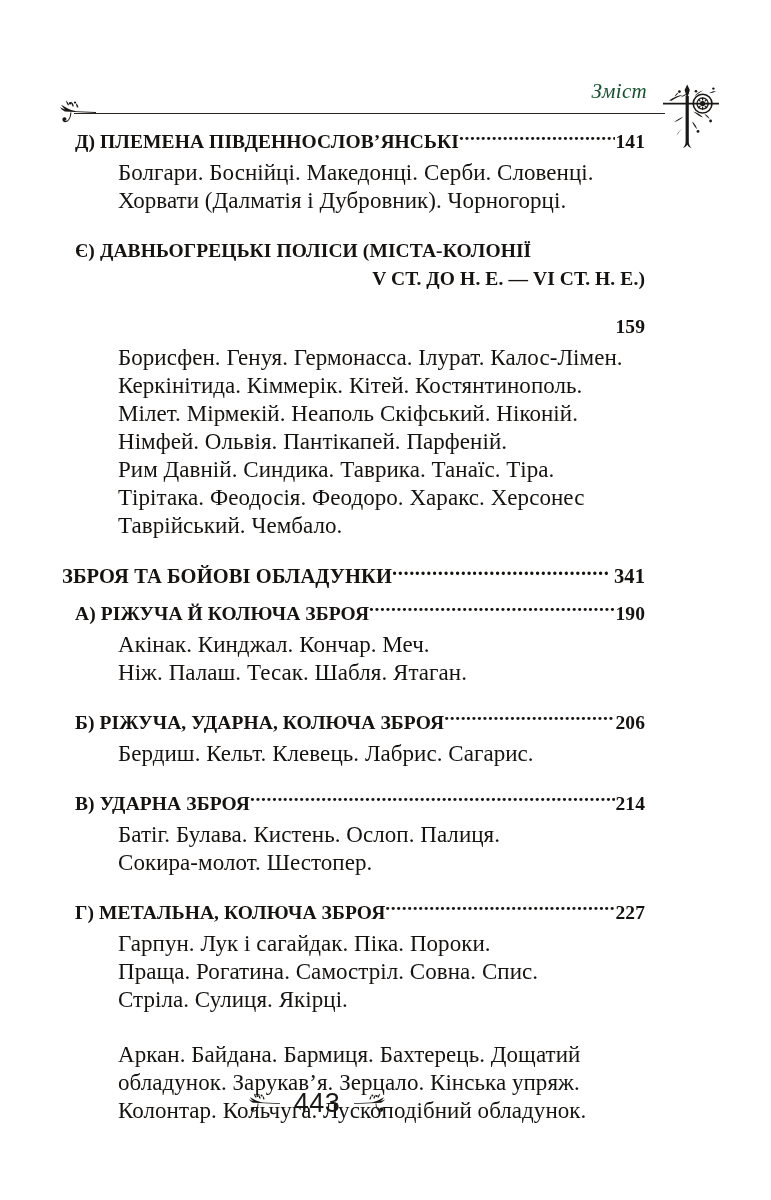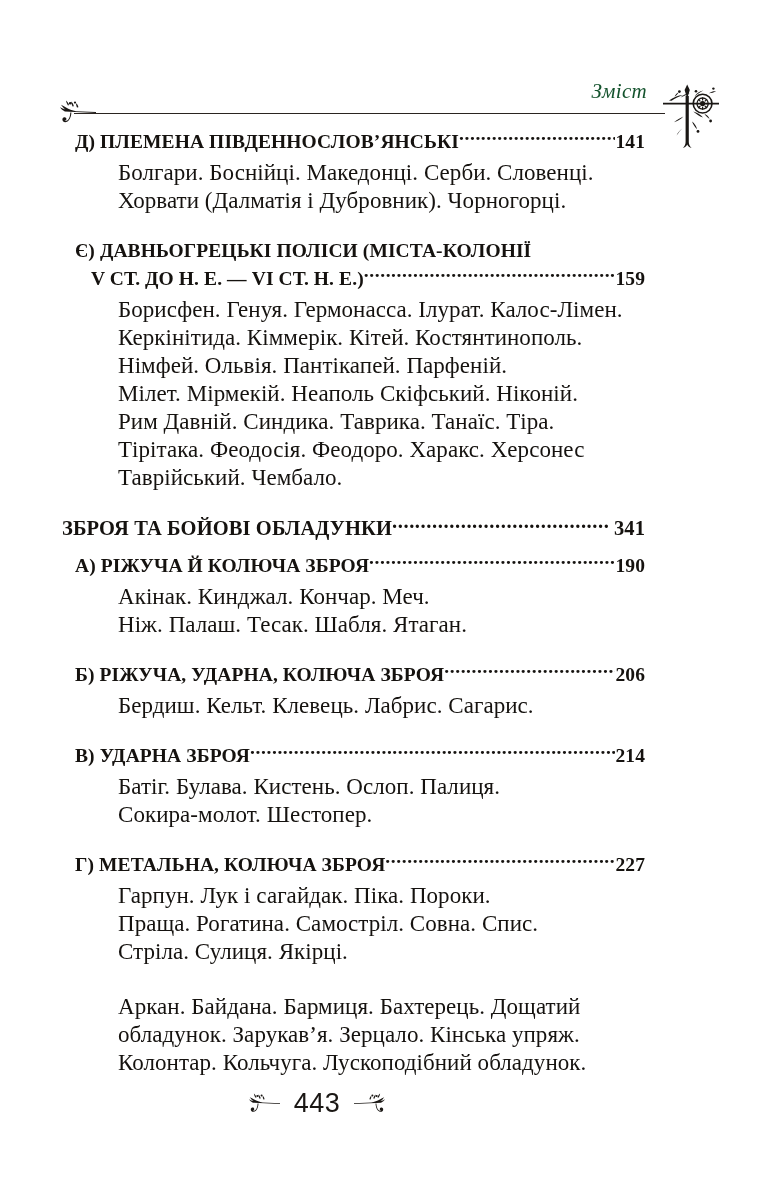--- a/index.html
+++ b/index.html
@@ -236,30 +236,30 @@
         <div>Хорвати (Далматія і Дубровник). Чорногорці.</div>
       </div>
     </div>
 
     <div class="gap-lg"></div>
 
     <div class="entry lvl1">
       <div class="head-line head-line-first" style="margin-left:13px;">
         <span class="head-label">Є) ДАВНЬОГРЕЦЬКІ ПОЛІСИ (МІСТА-КОЛОНІЇ</span>
       </div>
-      <div class="head-line" style="margin-left:29px;">
+      <div class="head-line" style="margin-left:29px;flex-direction:column;">
         <span class="head-label">V СТ. ДО Н. Е.  — VI СТ. Н. Е.)</span>
         <span class="leader"></span>
         <span class="pageno">159</span>
       </div>
       <div class="desc">
         <div>Борисфен. Генуя. Гермонасса. Ілурат. Калос-Лімен.</div>
         <div>Керкінітида. Кіммерік. Кітей. Костянтинополь.</div>
+        <div>Мілет. Мірмекій. Неаполь Скіфський. Ніконій.</div>
         <div>Німфей. Ольвія. Пантікапей. Парфеній.</div>
-        <div>Мілет. Мірмекій. Неаполь Скіфський. Ніконій.</div>
         <div>Рим Давній. Синдика. Таврика. Танаїс. Тіра.</div>
         <div>Тірітака. Феодосія. Феодоро. Харакс. Херсонес</div>
         <div>Таврійський. Чембало.</div>
       </div>
     </div>
 
     <div class="gap-lg"></div>
 
     <div class="entry lvl0">
       <div class="head-line">

